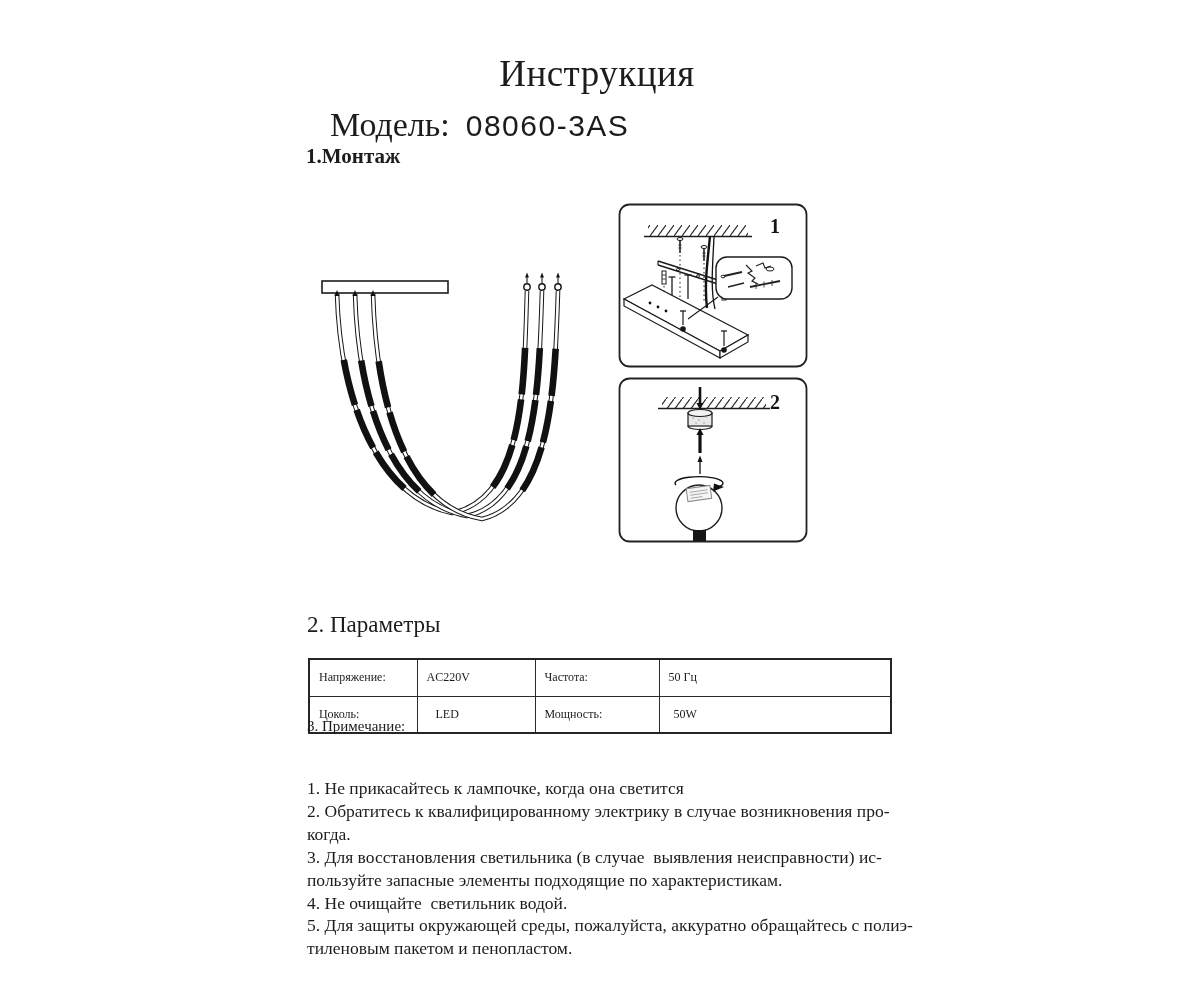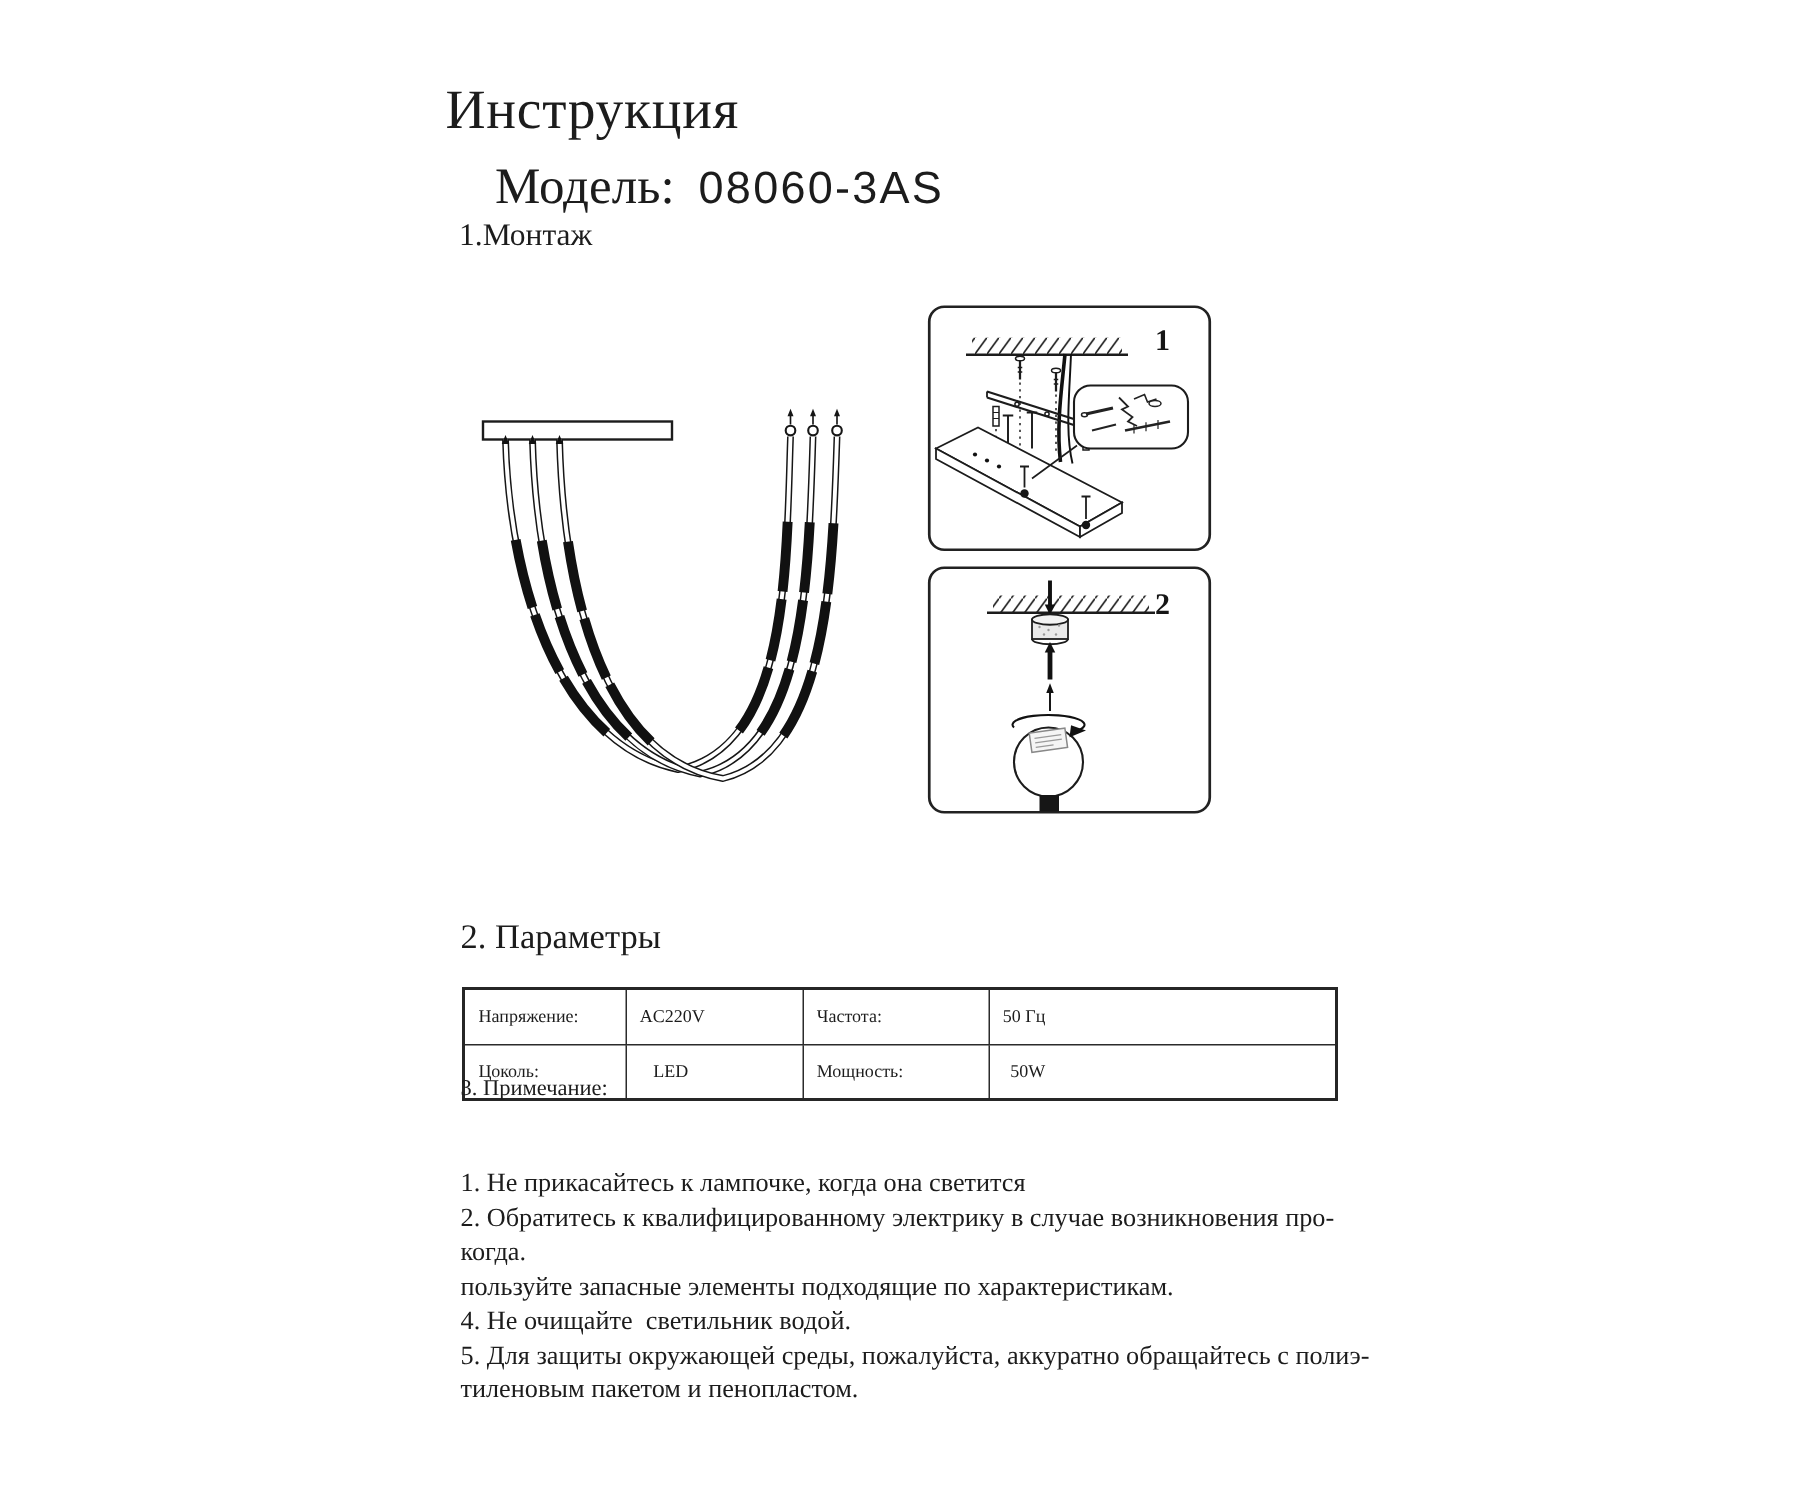--- a/index.html
+++ b/index.html
@@ -1,22 +1,22 @@
 <!DOCTYPE html>
 <html><head>
 <meta charset="utf-8">
 <style>
   * { margin:0; padding:0; box-sizing:border-box; }
   html,body { width:1200px; height:1000px; background:#ffffff; }
   body { position:relative; font-family:"Liberation Serif","DejaVu Serif",serif; color:#1c1c1c; overflow:hidden; }
   .abs { position:absolute; }
-  .doc-title { top:52px; left:297px; width:600px; font-size:37px; letter-spacing:0.5px; }
+  .doc-title { top:52px; left:297px; width:600px; text-align:center; font-size:37px; letter-spacing:0.5px; }
   .model-line { top:106px; left:330px; width:600px; text-align:left; font-size:34px; white-space:nowrap; }
   .model-number { font-family:"Liberation Sans","DejaVu Sans",sans-serif; font-size:30px; letter-spacing:1.5px; margin-left:16px; }
-  .sec-montage { top:144px; left:306px; font-size:21px; }
+  .sec-montage { top:144px; left:306px; font-size:21px;font-weight:bold; }
   .sec-params  { top:612px; left:307px; font-size:23px; }
   .sec-notes   { top:718px; left:307px; font-size:15px; }
   .fig-main { top:250px; left:280px; }
   .fig-box1 { top:203px; left:618px; }
   .fig-box2 { top:377px; left:618px; }
   table.params { position:absolute; top:658px; left:308px; border-collapse:collapse; table-layout:fixed; }
   table.params td { border:1.6px solid #2b2b2b; height:37px; padding:0 0 0 9px; font-size:12px; vertical-align:middle;font-family:Liberation Serif, serif; }
   table.params { border:2.4px solid #262626; }
   .cell-sans { font-family:"Liberation Sans","DejaVu Sans",sans-serif; font-size:16.5px; }
   .notes-block { top:777px; left:307px; font-size:17.5px; line-height:22.9px; }
@@ -229,17 +229,18 @@
     </tr>
   </tbody>
 </table>
 
 <div class="abs sec-notes">3. Примечание:</div>
 
 <div class="abs notes-block">
   <div class="note-line">1. Не прикасайтесь к лампочке, когда она светится</div>
   <div class="note-line">2. Обратитесь к квалифицированному электрику в случае возникновения про-</div>
   <div class="note-line">когда.</div>
+  <div class="note-line">3. Для восстановления светильника (в случае  выявления неисправности) ис-</div>
   <div class="note-line">пользуйте запасные элементы подходящие по характеристикам.</div>
   <div class="note-line">4. Не очищайте  светильник водой.</div>
   <div class="note-line">5. Для защиты окружающей среды, пожалуйста, аккуратно обращайтесь с полиэ-</div>
   <div class="note-line">тиленовым пакетом и пенопластом.</div>
 </div>
 
 </body></html>

